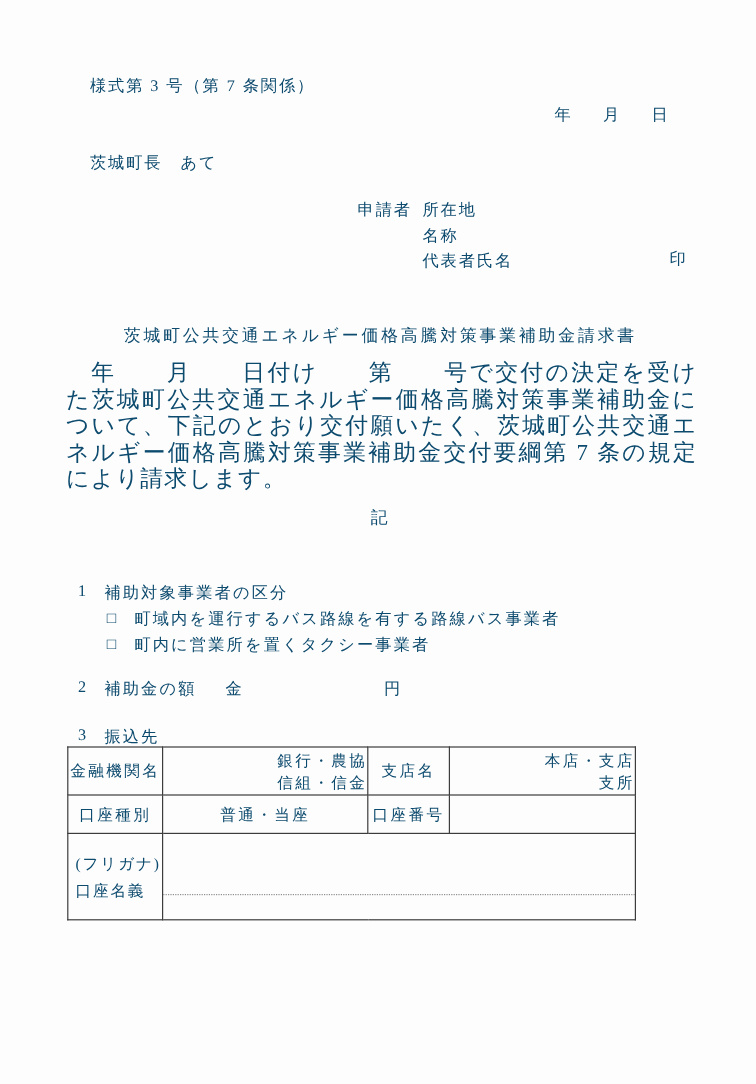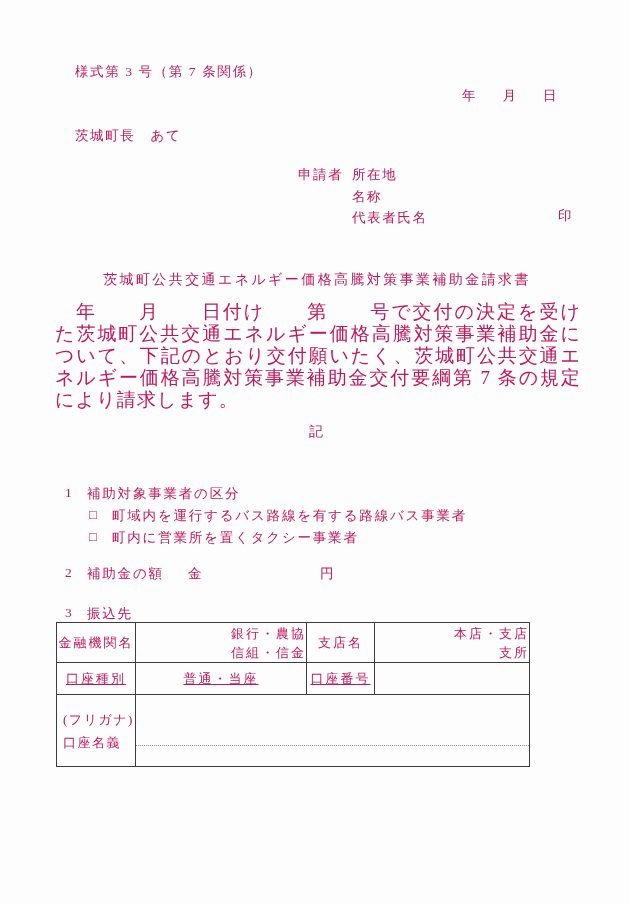--- a/index.html
+++ b/index.html
@@ -3,21 +3,21 @@
 <meta charset="utf-8">
 <style>
   html,body{margin:0;padding:0;}
   body{background:#e8e8e8;}
   .page{
     position:relative;
     width:630px;height:903px;
     margin:0 auto;
     background:#fdfdfd;
     font-family:"Liberation Serif","DejaVu Serif",serif;
-    color:#be185d;
+    color:#0c4a6e;
     overflow:hidden;
   }
   .abs{position:absolute;white-space:pre;}
   .t135{font-size:13.5px;letter-spacing:1.6px;line-height:21px;}
   .doc-title{
     left:55px;top:259px;width:524px;
     text-align:center;
     font-size:14px;letter-spacing:2.4px;
     white-space:normal;
     margin-top:12px;
@@ -51,21 +51,21 @@
   table.bank td{
     border:1px solid #3c3c3c;
     padding:0;
     letter-spacing:2px;
     vertical-align:middle;
     overflow:hidden;
   }
   td.lab{text-align:center;}
   td.rt{text-align:right;padding-right:9px;line-height:19px;}
   .r1{height:40px;margin-top:32px;}
-  .r2{height:32px;text-decoration:underline;}
+  .r2{height:32px;}
   .r3{height:72px;}
   .furi-cell div{line-height:23px;padding-left:6px;letter-spacing:1.5px;}
   .merge-cell{vertical-align:top;}
   .merge-top{height:30px;border-bottom:1px dotted #8f8f8f;}
   .seal{font-size:13.5px;}
 </style>
 </head>
 <body>
 
 <div class="page">

